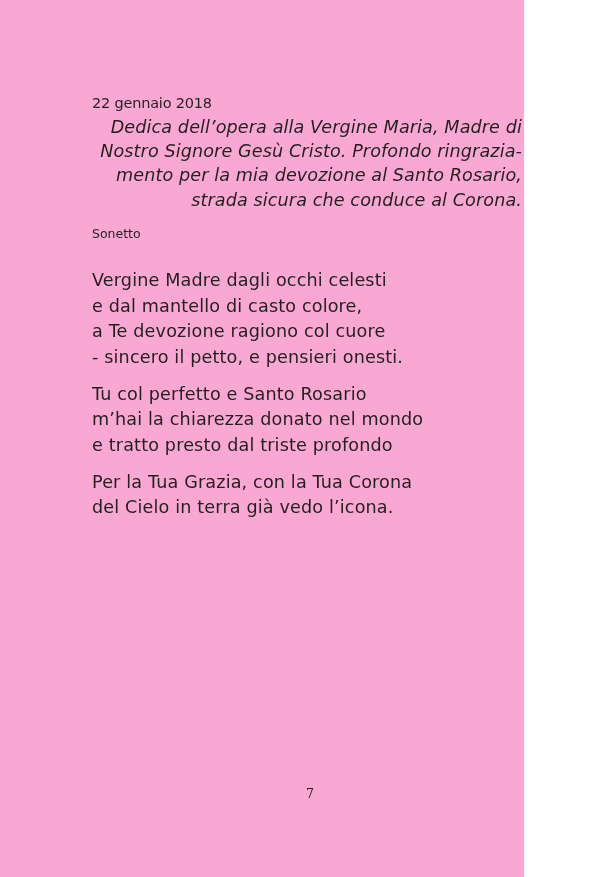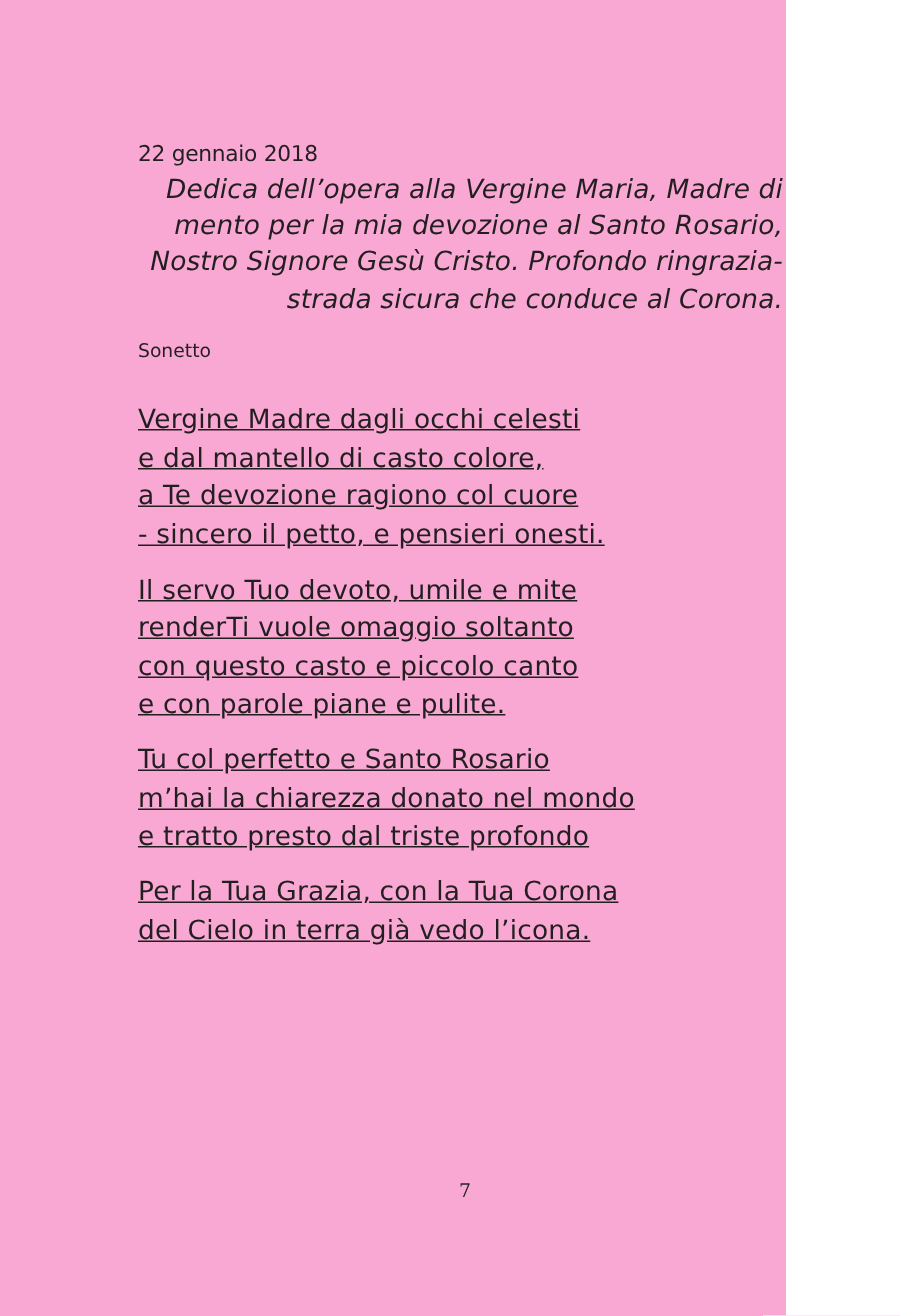--- a/index.html
+++ b/index.html
@@ -51,21 +51,20 @@
       text-align: right;
     }
     .poem {
       position: absolute;
       left: 92px;
       top: 268px;
       width: 420px;
     }
     .stanza {
       margin: 0 0 11.5px 0;
-      text-decoration: underline;
     }
     .verse {
       display: block;
       font-size: 17.6px;
       line-height: 25.5px;
       white-space: nowrap;
       letter-spacing: 0.15px;
     }
     .page-number {
       position: absolute;
@@ -80,39 +79,33 @@
   </style>
 </head>
 <body>
 
 <div class="page">
 
   <div class="date">22 gennaio 2018</div>
 
   <p class="dedication">
     <span>Dedica dell’opera alla Vergine Maria, Madre di</span>
+    <span>Nostro Signore Gesù Cristo. Profondo ringrazia-</span>
     <span>mento per la mia devozione al Santo Rosario,</span>
-    <span>Nostro Signore Gesù Cristo. Profondo ringrazia-</span>
     <span>strada sicura che conduce al Corona.</span>
   </p>
 
   <div class="form-label">Sonetto</div>
 
   <div class="poem">
     <div class="stanza">
       <span class="verse">Vergine Madre dagli occhi celesti</span>
       <span class="verse">e dal mantello di casto colore,</span>
       <span class="verse">a Te devozione ragiono col cuore</span>
       <span class="verse">- sincero il petto, e pensieri onesti.</span>
-    </div>
-    <div class="stanza">
-      <span class="verse">Il servo Tuo devoto, umile e mite</span>
-      <span class="verse">renderTi vuole omaggio soltanto</span>
-      <span class="verse">con questo casto e piccolo canto</span>
-      <span class="verse">e con parole piane e pulite.</span>
     </div>
     <div class="stanza">
       <span class="verse">Tu col perfetto e Santo Rosario</span>
       <span class="verse">m’hai la chiarezza donato nel mondo</span>
       <span class="verse">e tratto presto dal triste profondo</span>
     </div>
     <div class="stanza">
       <span class="verse">Per la Tua Grazia, con la Tua Corona</span>
       <span class="verse">del Cielo in terra già vedo l’icona.</span>
     </div>

